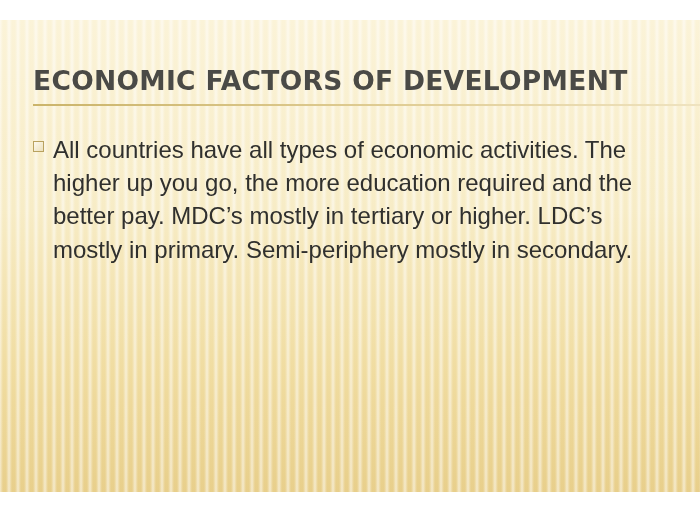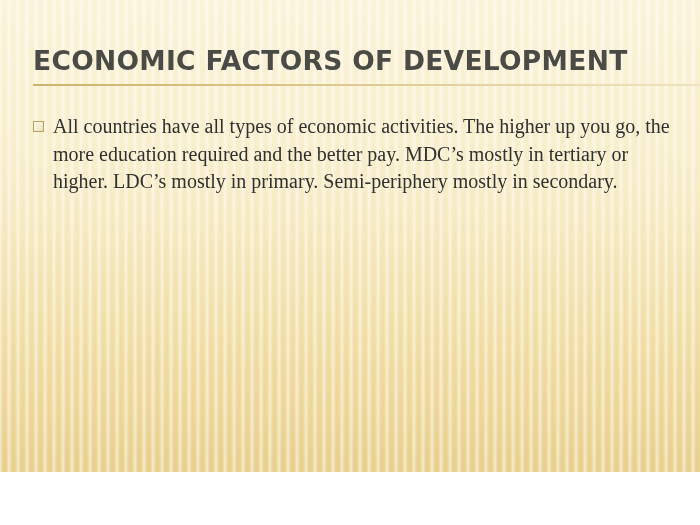--- a/index.html
+++ b/index.html
@@ -20,20 +20,21 @@
     background:
       repeating-linear-gradient(
         to right,
         rgba(255,255,255,0.55) 0px,
         rgba(255,255,255,0.0) 3px,
         rgba(255,255,255,0.0) 6px,
         rgba(255,255,255,0.55) 9px
       ),
       linear-gradient(to bottom, #fbf3d8 0%, #f7ecc6 40%, #f0dca0 75%, #e8cf8b 100%);
     overflow: hidden;
+    margin-top: 20px;
   }
   .title-wrap {
     position: absolute;
     left: 33px;
     top: 47px;
     right: 18px;
   }
   .slide-title {
     font-size: 26.5px;
     font-weight: bold;
@@ -68,24 +69,24 @@
     width: 11px;
     height: 11px;
     margin-top: 8px;
     margin-right: 9px;
     border: 1px solid #b9a25f;
     background: linear-gradient(to bottom right, #fdfaf0, #ece0bb);
     box-sizing: border-box;
   }
   .bullet-text {
     flex: 1 1 auto;
-    font-size: 20px;
+    font-size: 24px;
     line-height: 1.385;
     color: #30302e;
-    font-family: Liberation Serif, serif;
+    font-family: Liberation Sans, sans-serif;
   }
 </style>
 </head>
 <body>
 
 <div class="slide">
 
   <div class="title-wrap">
     <div class="slide-title">Economic Factors of Development</div>
   </div>

